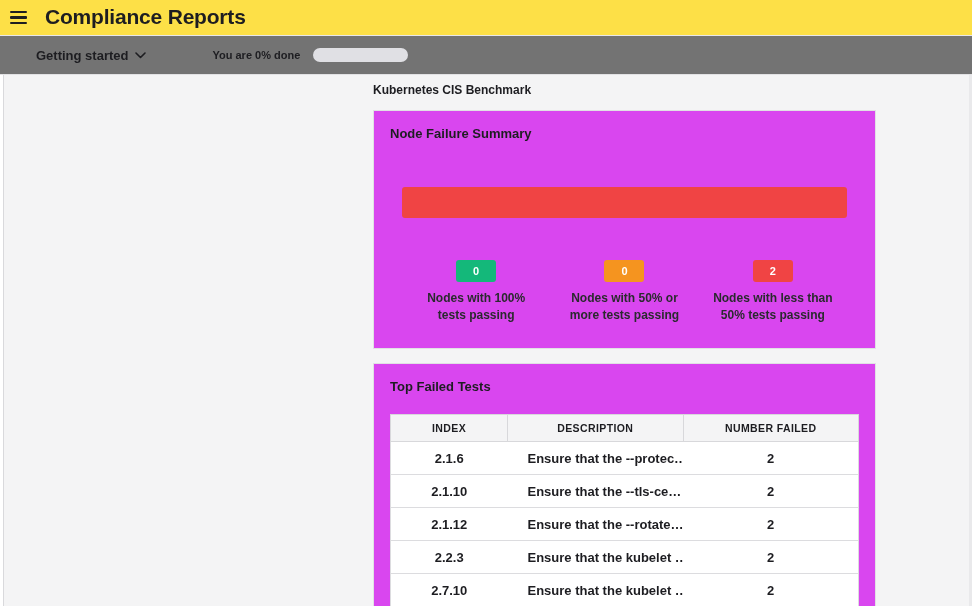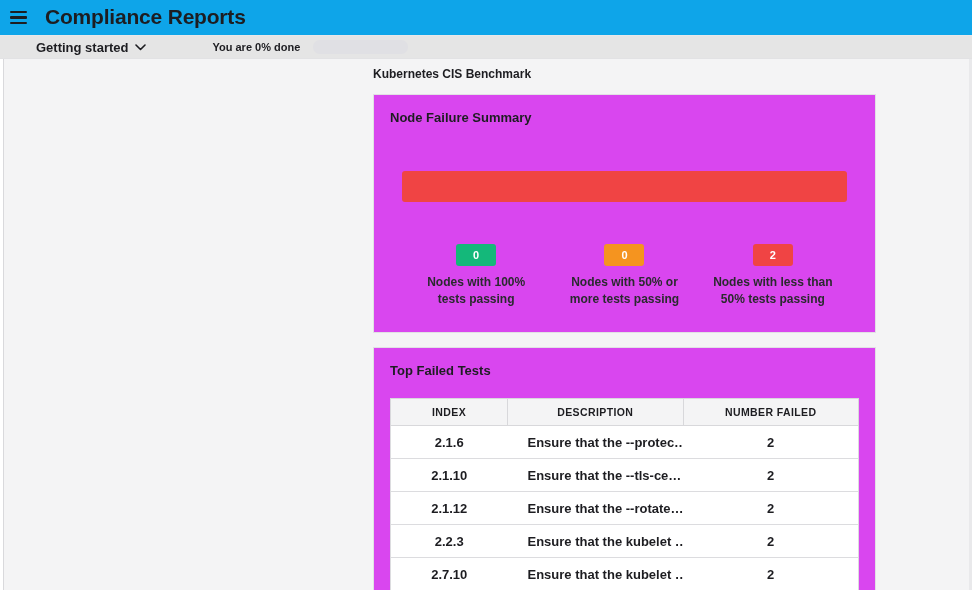--- a/index.html
+++ b/index.html
@@ -6,40 +6,40 @@
   html, body { width: 972px; height: 606px; overflow: hidden; }
   body {
     font-family: "Liberation Sans", sans-serif;
     color: #1d1d21;
     background: #ffffff;
   }
 
   
   .app-header {
     height: 35px;
-    background: #0ea5e9;
+    background: #fde047;
     display: flex;
     align-items: center;
     padding: 8px 10px;
   }
   .hamburger {
     width: 17px; height: 14px;
     display: flex; flex-direction: column; justify-content: space-between;
     cursor: pointer; margin-left: 0;
   }
   .hamburger span { display: block; height: 2.4px; background: #1d1d21; border-radius: 1px; }
   .app-title {
     font-size: 21px; font-weight: 800; letter-spacing: -0.2px;
     margin-left: 18px; margin-top: -2px;
   }
 
   
   .subbar {
-    height: 24px;
-    background: #e5e5e5;
+    height: 40px;
+    background: #737373;
     border-top: 1px solid #e8e8ea;
     border-bottom: 1px solid #e2e2e4;
     display: flex; align-items: center;
     padding: 0 36px;
   }
   .gs-dropdown {
     background: none; border: none; font-family: inherit; color: inherit;
     font-size: 13px; font-weight: 600;
     display: flex; align-items: center; gap: 7px; cursor: pointer;
   }

